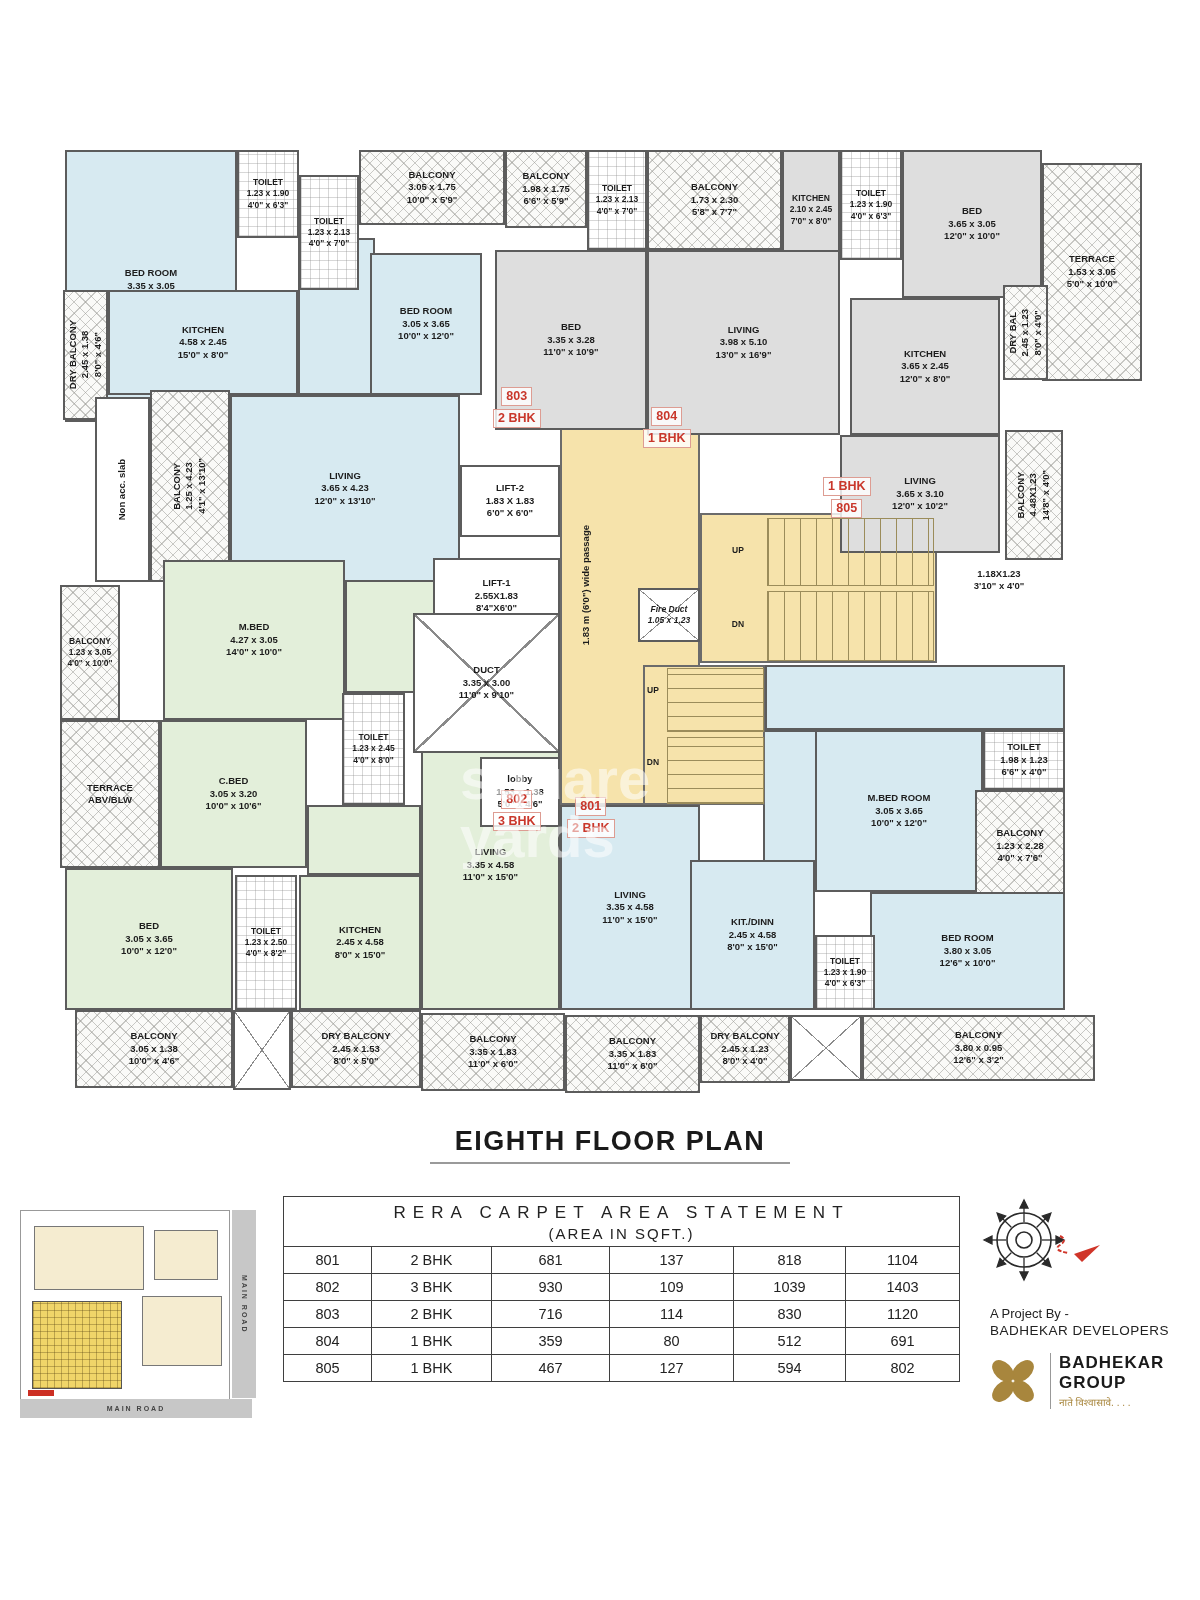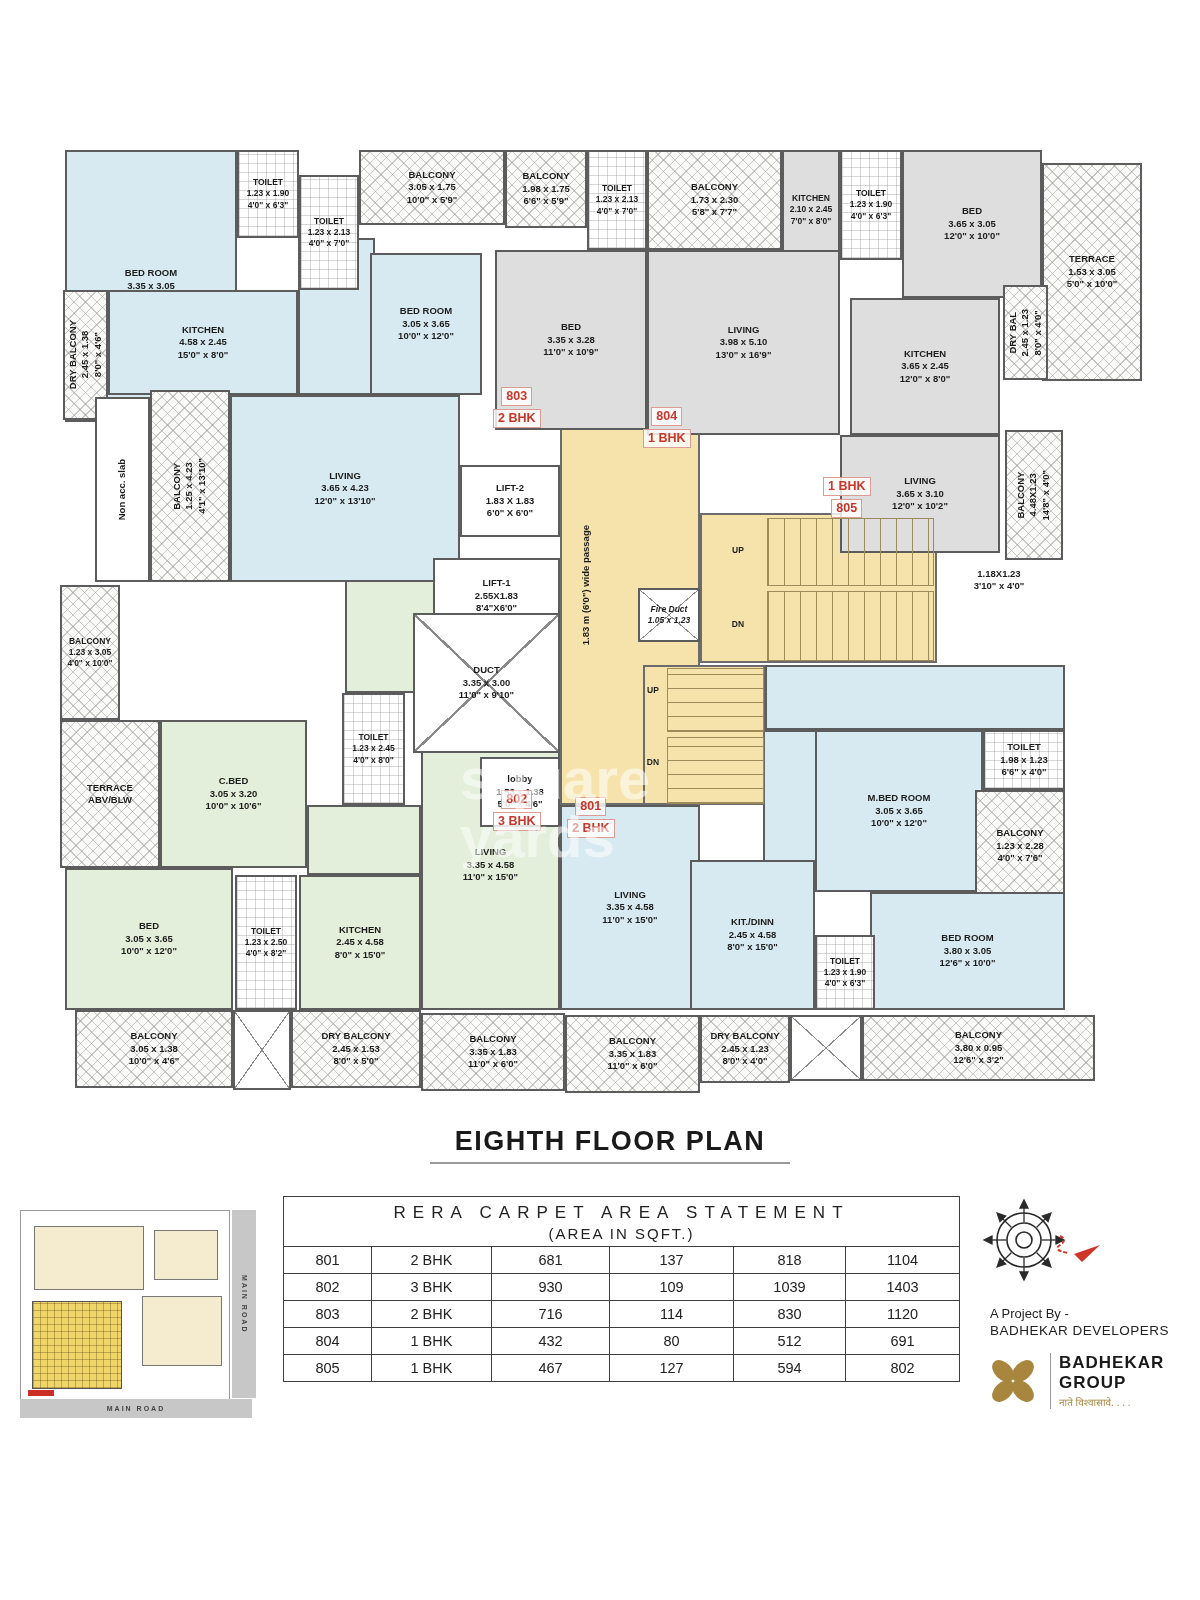--- a/index.html
+++ b/index.html
@@ -196,20 +196,25 @@
       <div class="room f-gray" style="left: 785px; top: 300px; width: 160px; height: 118px;">
         <span class="rlabel">LIVING
 3.65 x 3.10
 12'0" x 10'2"</span>
       </div>
       <div class="room f-hatch" style="left: 950px; top: 295px; width: 58px; height: 130px;">
         <span class="rlabel vert">BALCONY
 4.48X1.23
 14'8" x 4'0"</span>
       </div>
+      <div class="room f-green" style="left: 108px; top: 425px; width: 182px; height: 160px;">
+        <span class="rlabel">M.BED
+4.27 x 3.05
+14'0" x 10'0"</span>
+      </div>
       <div class="room f-hatch" style="left: 5px; top: 450px; width: 60px; height: 135px;">
         <span class="rlabel small-note">BALCONY
 1.23 x 3.05
 4'0" x 10'0"</span>
       </div>
       <div class="room f-hatch" style="left: 5px; top: 585px; width: 100px; height: 148px;">
         <span class="rlabel">TERRACE
 ABV/BLW</span>
       </div>
       <div class="room f-green" style="left: 105px; top: 585px; width: 147px; height: 148px;">
@@ -419,21 +424,21 @@
             <td>803</td>
             <td>2 BHK</td>
             <td>716</td>
             <td>114</td>
             <td>830</td>
             <td>1120</td>
           </tr>
           <tr>
             <td>804</td>
             <td>1 BHK</td>
-            <td>432</td>
+            <td>359</td>
             <td>80</td>
             <td>512</td>
             <td>691</td>
           </tr>
           <tr>
             <td>805</td>
             <td>1 BHK</td>
             <td>467</td>
             <td>127</td>
             <td>594</td>

